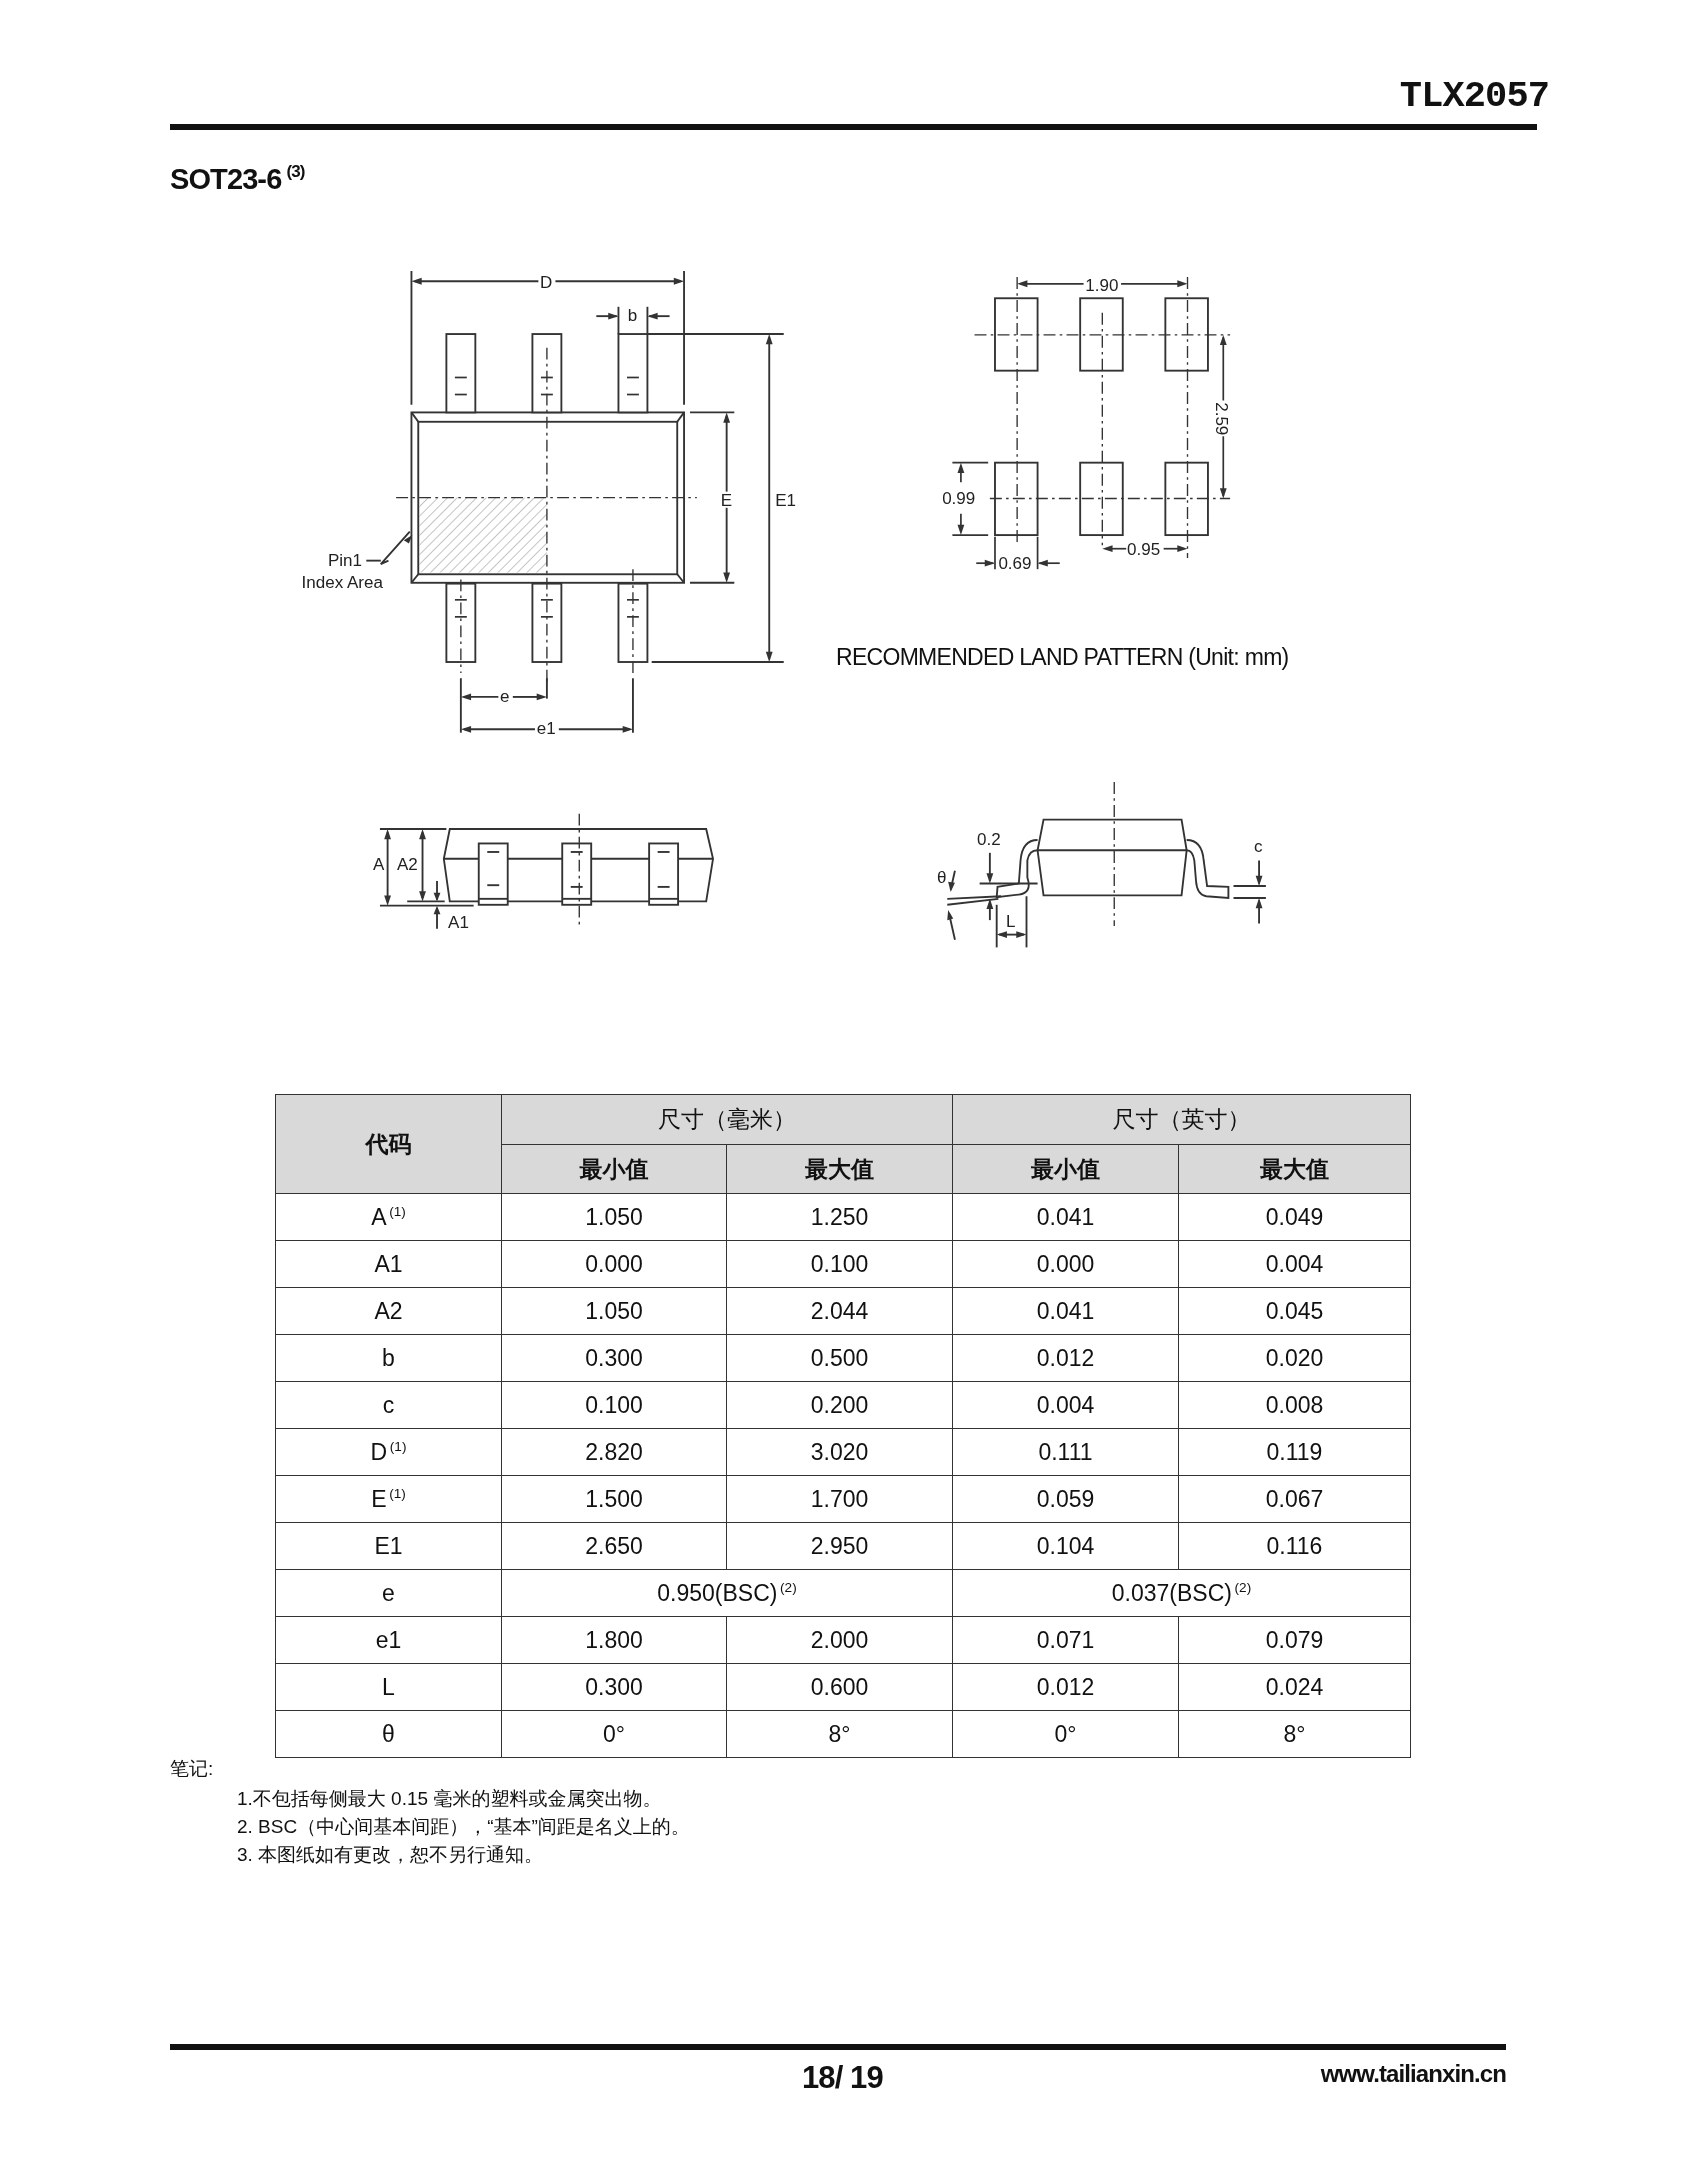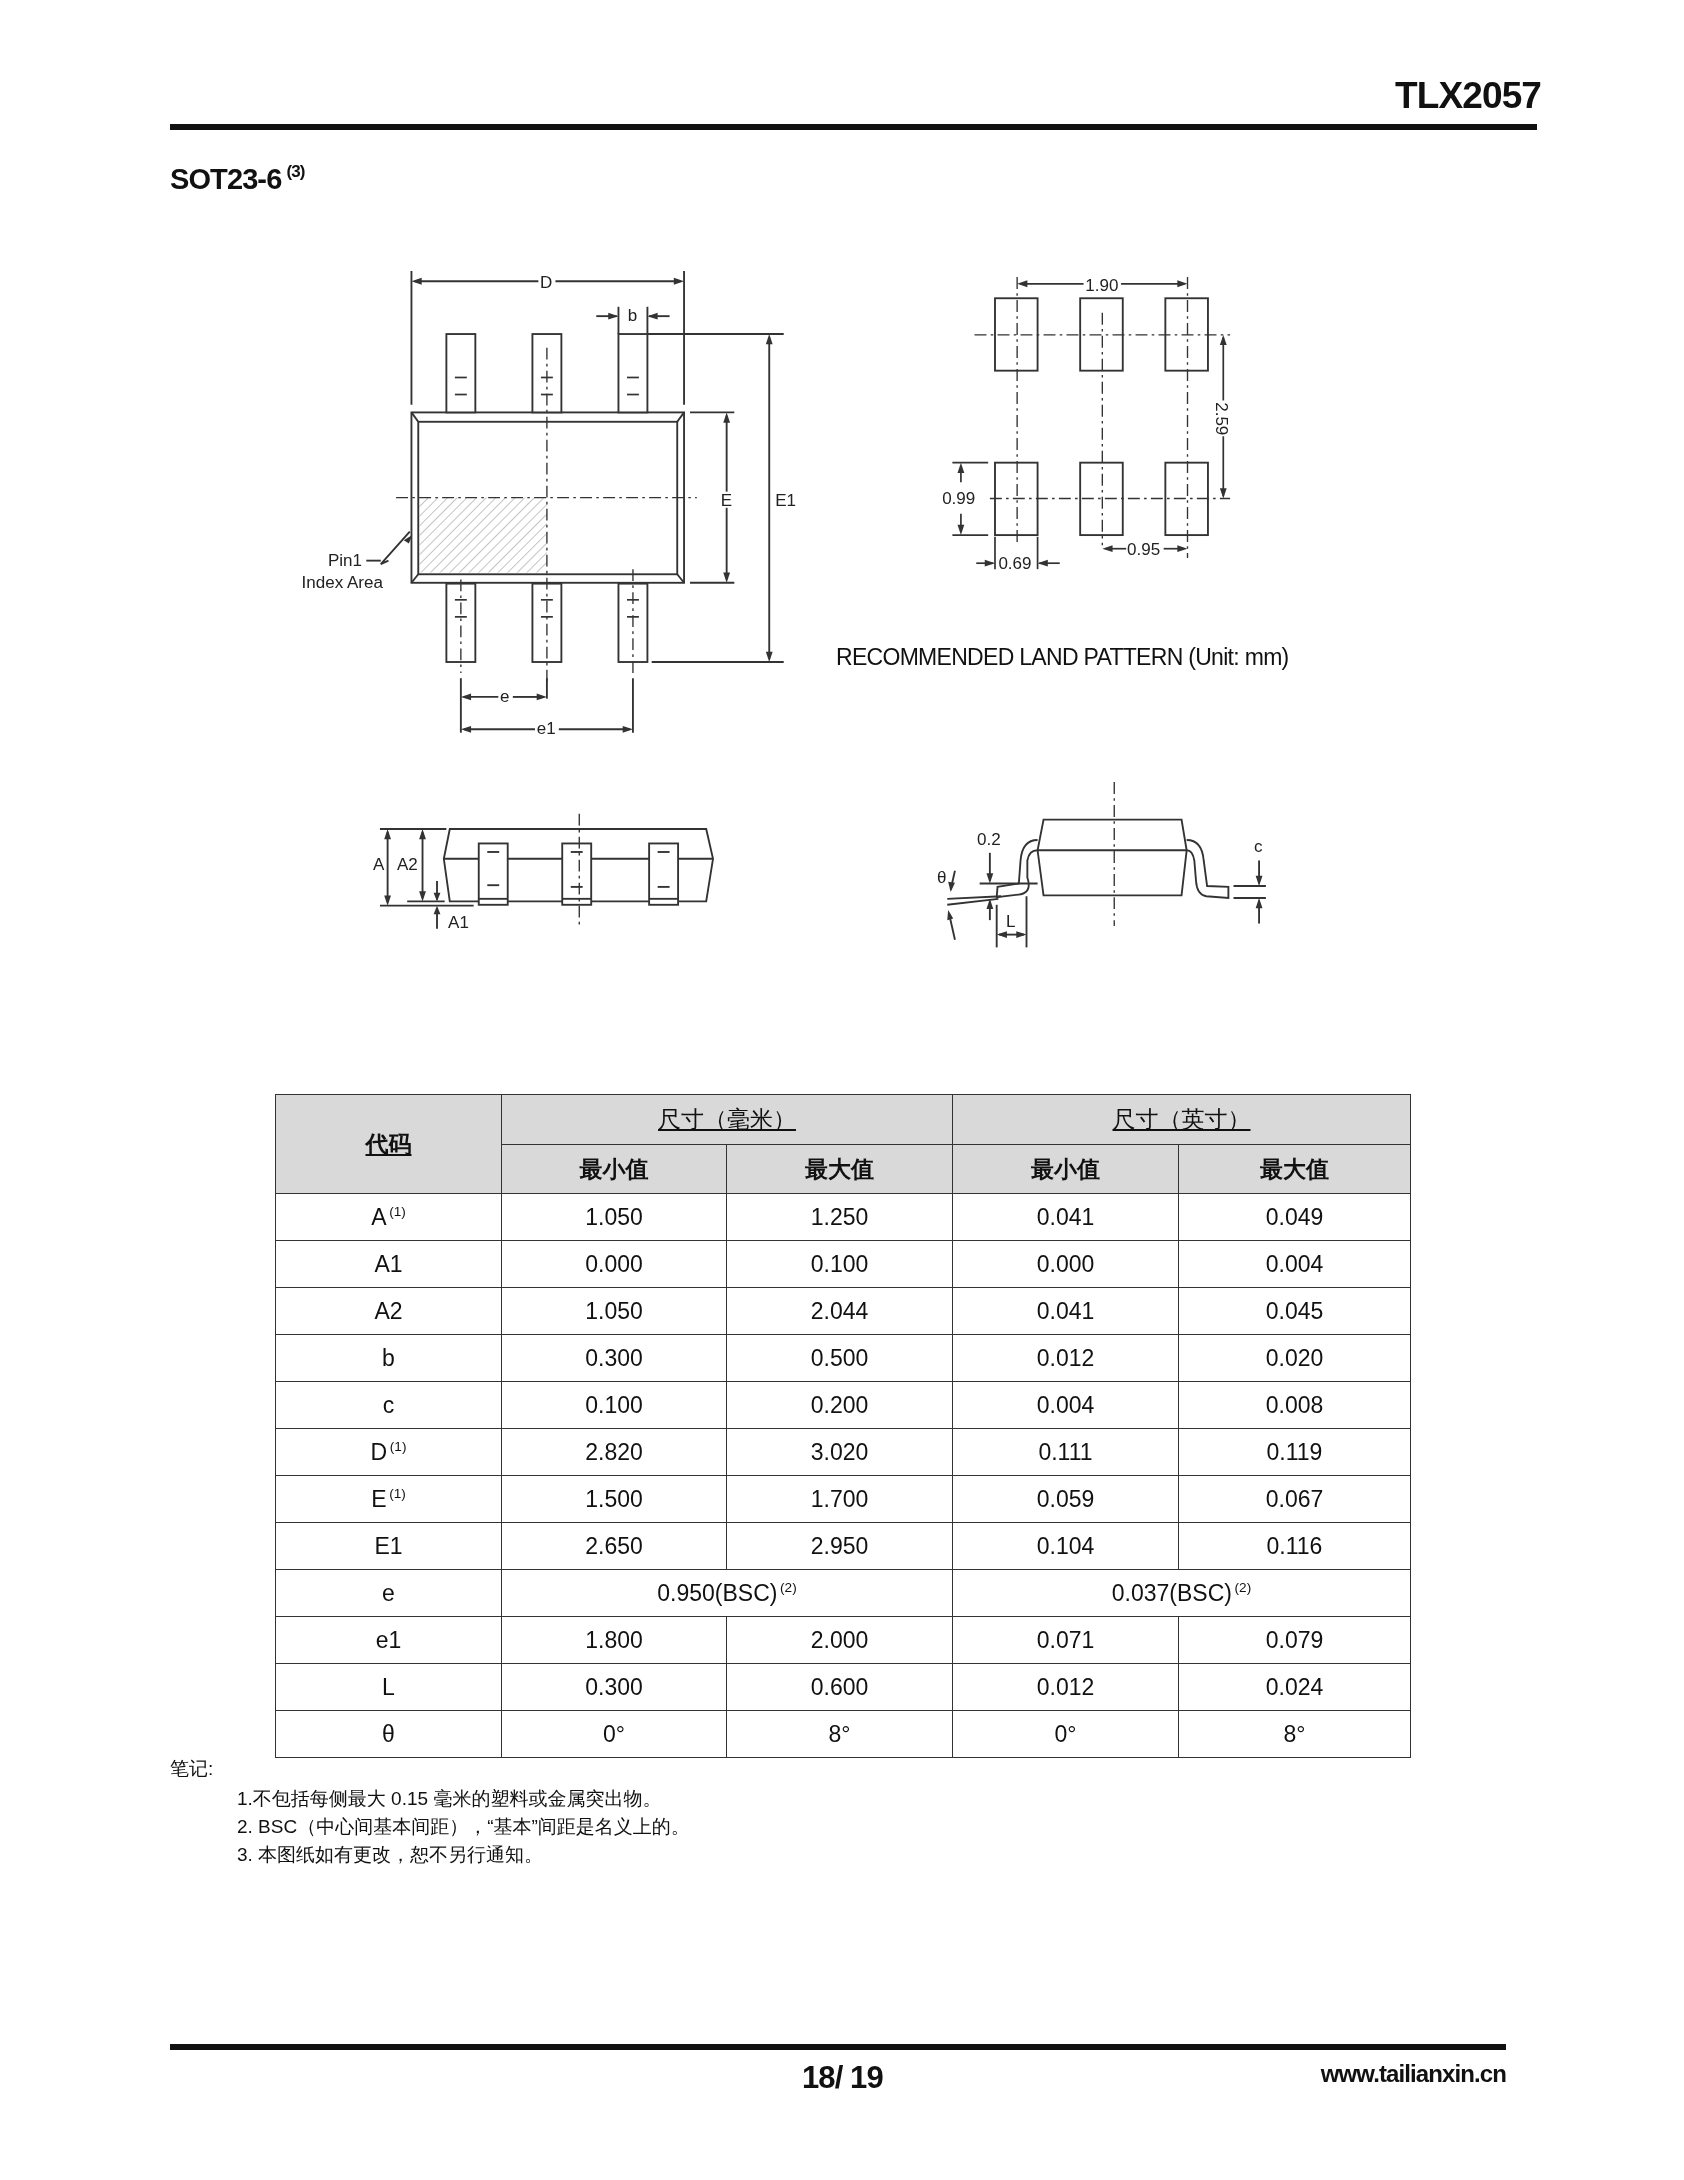--- a/index.html
+++ b/index.html
@@ -1,30 +1,30 @@
 <!DOCTYPE html>
 <html style="font-size:13.6px"><head>
 <meta charset="utf-8">
 <style>
   html, body { margin: 0; padding: 0; background: #ffffff; }
   body { width: 1685px; height: 2181px; position: relative; overflow: hidden;
          font-family: "Liberation Sans", "DejaVu Sans", sans-serif; color: #111; }
   .abs { position: absolute; }
-  .doc-title { right: 144px; top: 75px; font-size: 37px; font-weight: bold; letter-spacing: -0.9px;
-               font-family: Liberation Sans, sans-serif; }
+  .doc-title { right: 136px; top: 75px; font-size: 37px; font-weight: bold; letter-spacing: -0.9px;
+               font-family: Liberation Mono, monospace; }
   .rule-top { left: 170px; top: 124px; width: 1367px; height: 6px; background: #111; }
   .section-title { left: 170px; top: 162px; font-size: 29px; font-weight: bold; letter-spacing: -0.9px; }
   .section-title sup { font-size: 17px; vertical-align: 12px; margin-left: 5.1px; }
   .caption { left: 796px; top: 644px; font-size: 23px; letter-spacing: -0.7px; margin-left: 40px; }
   svg text { font-family: "Liberation Sans", sans-serif; fill: #222; }
   table.dims { position: absolute; left: 275px; top: 1094px; border-collapse: collapse;
                font-size: 23px; table-layout: fixed; }
   table.dims td, table.dims th { border: 1.7px solid #333; text-align: center; padding: 0; }
   table.dims th { background: #d9d9d9; font-weight: bold; font-size: 23px; }
-  table.dims tr.h1 th { height: 49px; font-weight: normal; text-decoration: underline; }
+  table.dims tr.h1 th { height: 49px; font-weight: normal; }
   table.dims tr.h2 th { height: 48px; }
   table.dims tr.row td { height: 46px; }
   table.dims sup { font-size: 13.6px; vertical-align: 8.5px; margin-left: 2.6px; }
   .notes-head { left: 170px; top: 1756px; font-size: 19px; }
   .notes { left: 237px; top: 1785px; font-size: 19px; line-height: 28px; }
   .rule-bottom { left: 170px; top: 2044px; width: 1336px; height: 6px; background: #111; }
   .page-num { left: 802px; top: 2060px; font-size: 31px; font-weight: bold; letter-spacing: -0.9px; }
   .site { right: 179px; top: 2060px; font-size: 24px; font-weight: bold; letter-spacing: -0.9px; }
 </style>
 </head>

